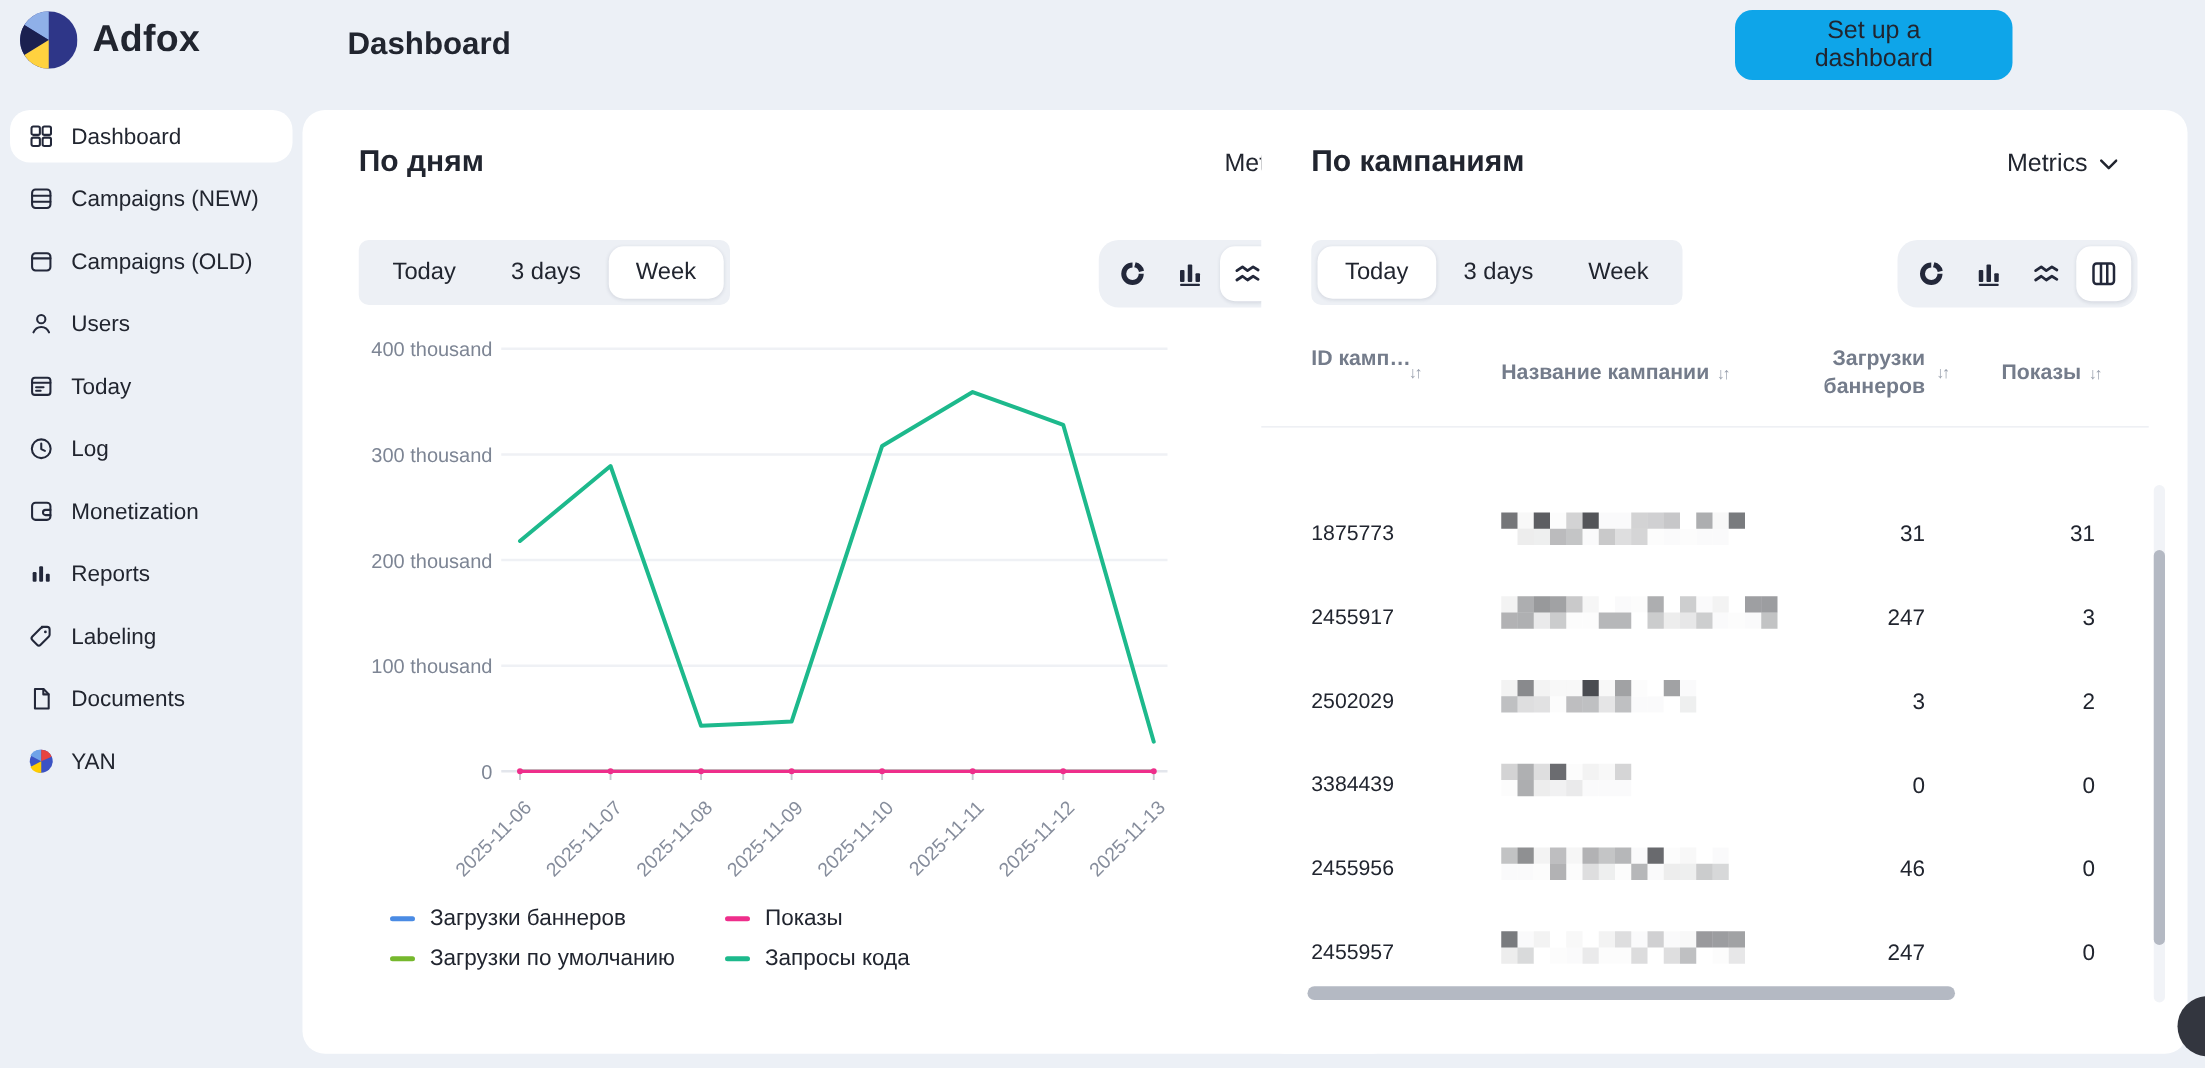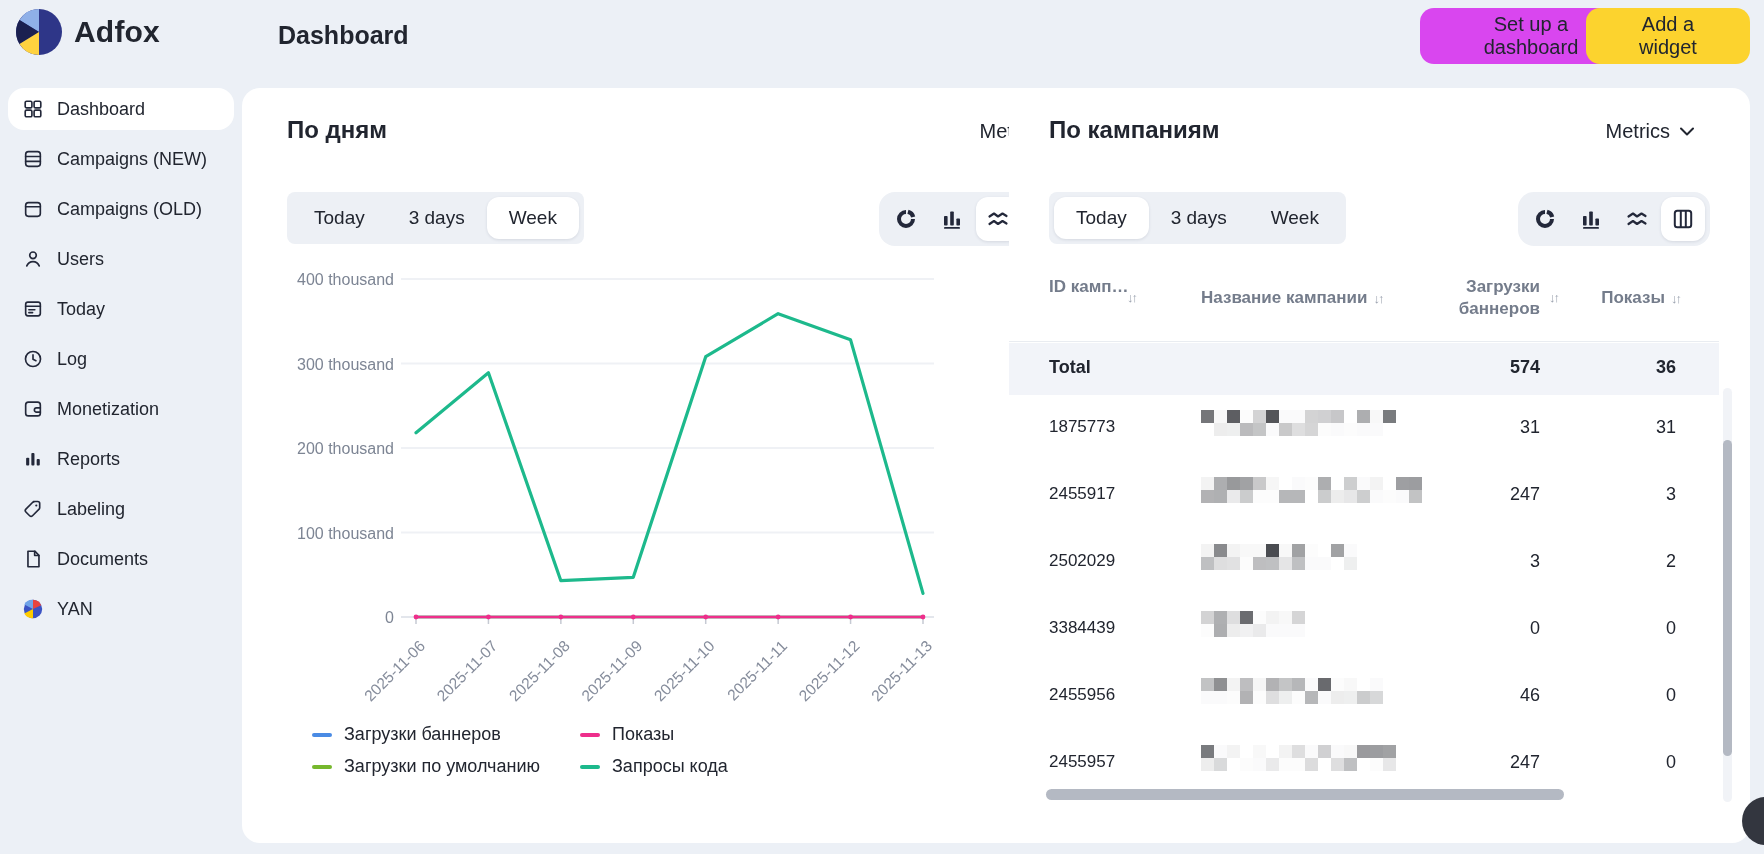--- a/index.html
+++ b/index.html
@@ -6,21 +6,21 @@
   html,body { width:1764px; height:854px; overflow:hidden; }
   body { font-family:"Liberation Sans", sans-serif; background:#ecf0f6; color:#21252f; position:relative; }
 
   
   .topbar { position:absolute; left:0; top:0; width:1764px; height:75px; }
   .brand { position:absolute; left:16px; top:9px; display:flex; align-items:center; gap:12px; }
   .brand-name { font-size:30px; font-weight:700; letter-spacing:.2px; }
   .page-title { position:absolute; left:278px; top:21px; font-size:25px; font-weight:700; }
   .btn { position:absolute; top:8px; height:56px; border:none; border-radius:14px; font-size:20px;
          font-family:inherit; color:#21252f; cursor:pointer; padding:0 26px; }
-  .btn-setup { left:1420px; width:222px; background:#d946ef; }
+  .btn-setup { left:1388px; width:222px; background:#0ea5e9; }
   .btn-add { left:1586px; width:164px; background:#fcd32e; }
 
   
   .sidebar { position:absolute; left:8px; top:88px; width:226px; display:flex; flex-direction:column; gap:8px; }
   .side-item { display:flex; align-items:flex-start; gap:13px; padding:10px 14px; border-radius:16px;
                font-size:18px; line-height:22px; cursor:pointer; }
   .side-item.active { background:#ffffff; }
   .side-item .ic { width:22px; height:22px; flex:0 0 22px; margin-top:0; }
   .side-item svg { display:block; }
 
@@ -94,21 +94,20 @@
     <svg width="46" height="46" viewBox="0 0 46 46">
       <circle cx="23" cy="23" r="23" fill="#2e3688"></circle>
       <path d="M23,23 L3.5,11 A23,23 0 0 1 23,0 Z" fill="#8fb0e8"></path>
       <path d="M23,23 L3.5,11 A23,23 0 0 0 3.5,35 Z" fill="#1b2050"></path>
       <path d="M23,23 L3.5,35 A23,23 0 0 0 23,46 Z" fill="#ffd23f"></path>
     </svg>
     <span class="brand-name">Adfox</span>
   </div>
   <div class="page-title">Dashboard</div>
   <button class="btn btn-setup">Set up a dashboard</button>
-  <button class="btn btn-add">Add a widget</button>
 </div>
 
 <nav class="sidebar" id="sidebar">
     <div class="side-item active">
       <span class="ic">
         <svg width="22" height="22" viewBox="0 0 24 24">
           <rect x="3.5" y="3.5" width="7.3" height="7.3" rx="1.5" fill="none" stroke="#23283a" stroke-width="1.8" stroke-linecap="round" stroke-linejoin="round"></rect>
           <rect x="13.2" y="3.5" width="7.3" height="7.3" rx="1.5" fill="none" stroke="#23283a" stroke-width="1.8" stroke-linecap="round" stroke-linejoin="round"></rect>
           <rect x="3.5" y="13.2" width="7.3" height="7.3" rx="1.5" fill="none" stroke="#23283a" stroke-width="1.8" stroke-linecap="round" stroke-linejoin="round"></rect>
           <rect x="13.2" y="13.2" width="7.3" height="7.3" rx="1.5" fill="none" stroke="#23283a" stroke-width="1.8" stroke-linecap="round" stroke-linejoin="round"></rect>
@@ -377,25 +376,20 @@
       <span class="sort-ic">↓↑</span>
     </div>
     <div class="th th-loads">Загрузки баннеров</div>
     <span class="sort-ic th-loads-sort">↓↑</span>
     <div class="th th-imp">
       <span>Показы</span>
       <span class="sort-ic">↓↑</span>
     </div>
   </div>
 
-  <div class="tbl-total">
-    <span class="lbl">Total</span>
-    <span class="num total-loads">574</span>
-    <span class="num total-imp">36</span>
-  </div>
 
   <div class="tbl-rows" id="campaign-rows">
       <div class="t-row">
         <span class="c-id num">1875773</span>
         <div class="c-name mosaic" style="grid-template-columns: repeat(15, 13px);">
           <span style="background: rgba(20, 22, 28, 0.59);"></span>
           <span style="background: rgba(20, 22, 28, 0.03);"></span>
           <span style="background: rgba(20, 22, 28, 0.69);"></span>
           <span style="background: rgba(20, 22, 28, 0.01);"></span>
           <span style="background: rgba(20, 22, 28, 0.19);"></span>

